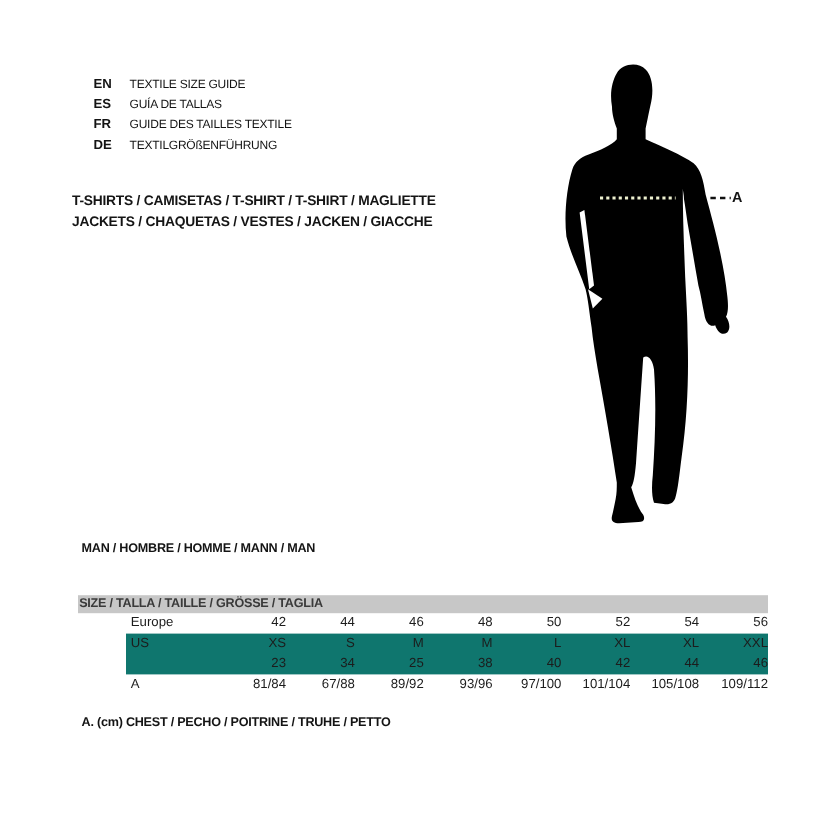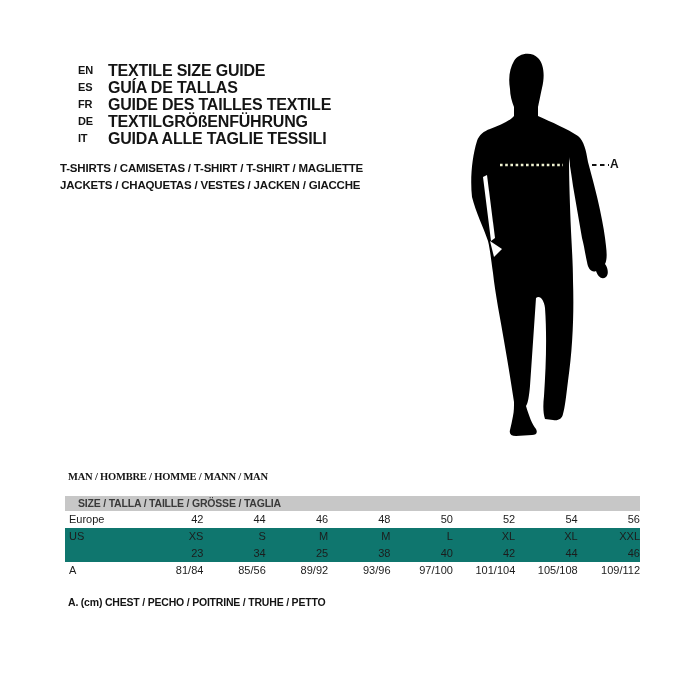--- a/index.html
+++ b/index.html
@@ -13,53 +13,53 @@
     overflow: hidden;
   }
 
   
   .lang-block { position: absolute; left: 78px; top: 62px; }
   .lang-row { display: flex; height: 17px; line-height: 17px; }
   .lang-code {
     width: 30px; font-weight: 700; font-size: 11px; letter-spacing: -0.2px;
   }
   .lang-label {
-    font-weight: 700; font-size: 16px; letter-spacing: -0.2px; white-space: nowrap;
+    font-weight: 400; font-size: 10px; letter-spacing: -0.2px; white-space: nowrap;
   }
 
   
   .categories { position: absolute; left: 60px; top: 160px; }
   .cat-line {
     font-weight: 700; font-size: 11.5px; letter-spacing: -0.2px;
     height: 17px; line-height: 17px; white-space: nowrap;
   }
 
   
   .figure-wrap { position: absolute; left: 430px; top: 45px; width: 200px; height: 400px; }
   .measure-label {
     position: absolute; left: 610px; top: 158px;
     font-weight: 700; font-size: 12px; line-height: 13px;
   }
 
   
   .section-title {
-    position: absolute; left: 68px; top: 471px;
-    font-weight: 700; font-size: 10.5px; letter-spacing: -0.2px; white-space: nowrap; font-family: Liberation Serif, serif;
+    position: absolute; left: 68px; top: 451px;
+    font-weight: 700; font-size: 10.5px; letter-spacing: -0.2px; white-space: nowrap;
   }
 
   
   .size-table { position: absolute; left: 65px; top: 496px; width: 575px; }
   .size-table-header {
     height: 15px; line-height: 15px; background: #c7c7c7;
     font-weight: 700; font-size: 10.5px; color: #3a3a3a;
-    padding-left: 13px; letter-spacing: -0.2px;
+    padding-left: 1px; letter-spacing: -0.2px;
   }
   .size-row {
     display: grid; grid-template-columns: 76px repeat(8, 1fr);
-    height: 17px; line-height: 17px; font-size: 11px; color: #1c1c1c;
+    height: 17px; line-height: 17px; font-size: 11px; color: #1c1c1c; margin-left: 40px;
   }
   .size-row.alt { background: #0f766e; }
   .size-row .rlabel { text-align: left; padding-left: 4px; }
   .size-row .cell { text-align: right; }
 
   
   .footnote {
     position: absolute; left: 68px; top: 596px;
     font-weight: 700; font-size: 10.5px; letter-spacing: -0.2px; white-space: nowrap;
   }
@@ -78,24 +78,20 @@
       <span class="lang-code">ES</span>
       <span class="lang-label">GUÍA DE TALLAS</span>
     </div>
     <div class="lang-row">
       <span class="lang-code">FR</span>
       <span class="lang-label">GUIDE DES TAILLES TEXTILE</span>
     </div>
     <div class="lang-row">
       <span class="lang-code">DE</span>
       <span class="lang-label">TEXTILGRÖßENFÜHRUNG</span>
-    </div>
-    <div class="lang-row">
-      <span class="lang-code">IT</span>
-      <span class="lang-label">GUIDA ALLE TAGLIE TESSILI</span>
     </div>
   </div>
 
   <div class="categories">
     <div class="cat-line">T-SHIRTS / CAMISETAS / T-SHIRT / T-SHIRT / MAGLIETTE</div>
     <div class="cat-line">JACKETS / CHAQUETAS / VESTES / JACKEN / GIACCHE</div>
   </div>
 
   <div class="figure-wrap">
     <svg width="200" height="400" viewBox="0 0 200 400" xmlns="http://www.w3.org/2000/svg">
@@ -190,21 +186,21 @@
       <span class="cell">38</span>
       <span class="cell">40</span>
       <span class="cell">42</span>
       <span class="cell">44</span>
       <span class="cell">46</span>
     </div>
 
     <div class="size-row">
       <span class="rlabel">A</span>
       <span class="cell">81/84</span>
-      <span class="cell">85/56</span>
+      <span class="cell">67/88</span>
       <span class="cell">89/92</span>
       <span class="cell">93/96</span>
       <span class="cell">97/100</span>
       <span class="cell">101/104</span>
       <span class="cell">105/108</span>
       <span class="cell">109/112</span>
     </div>
   </div>
 
   <div class="footnote">A. (cm) CHEST / PECHO / POITRINE / TRUHE / PETTO</div>

